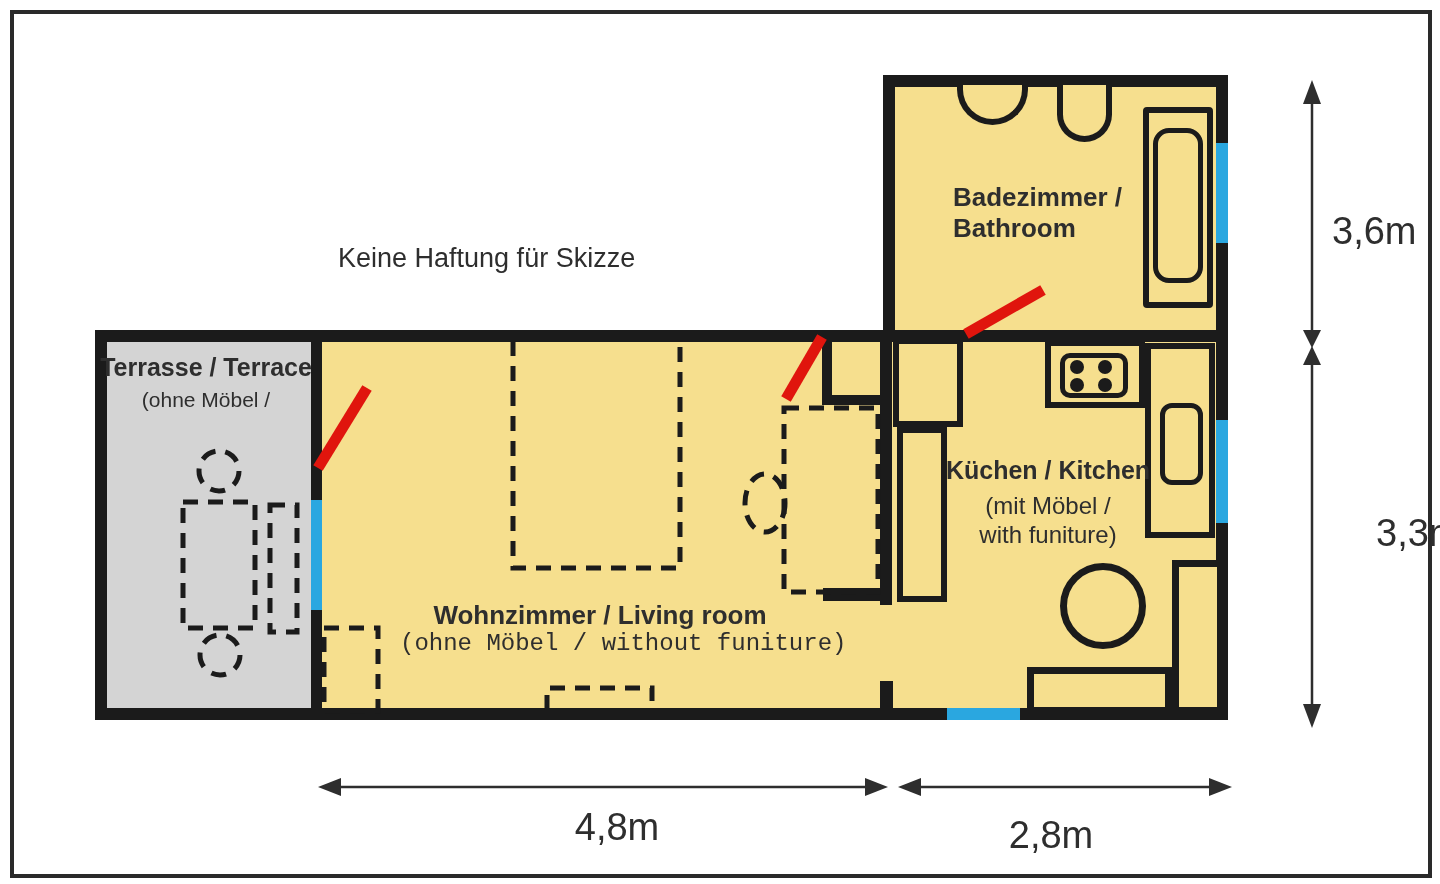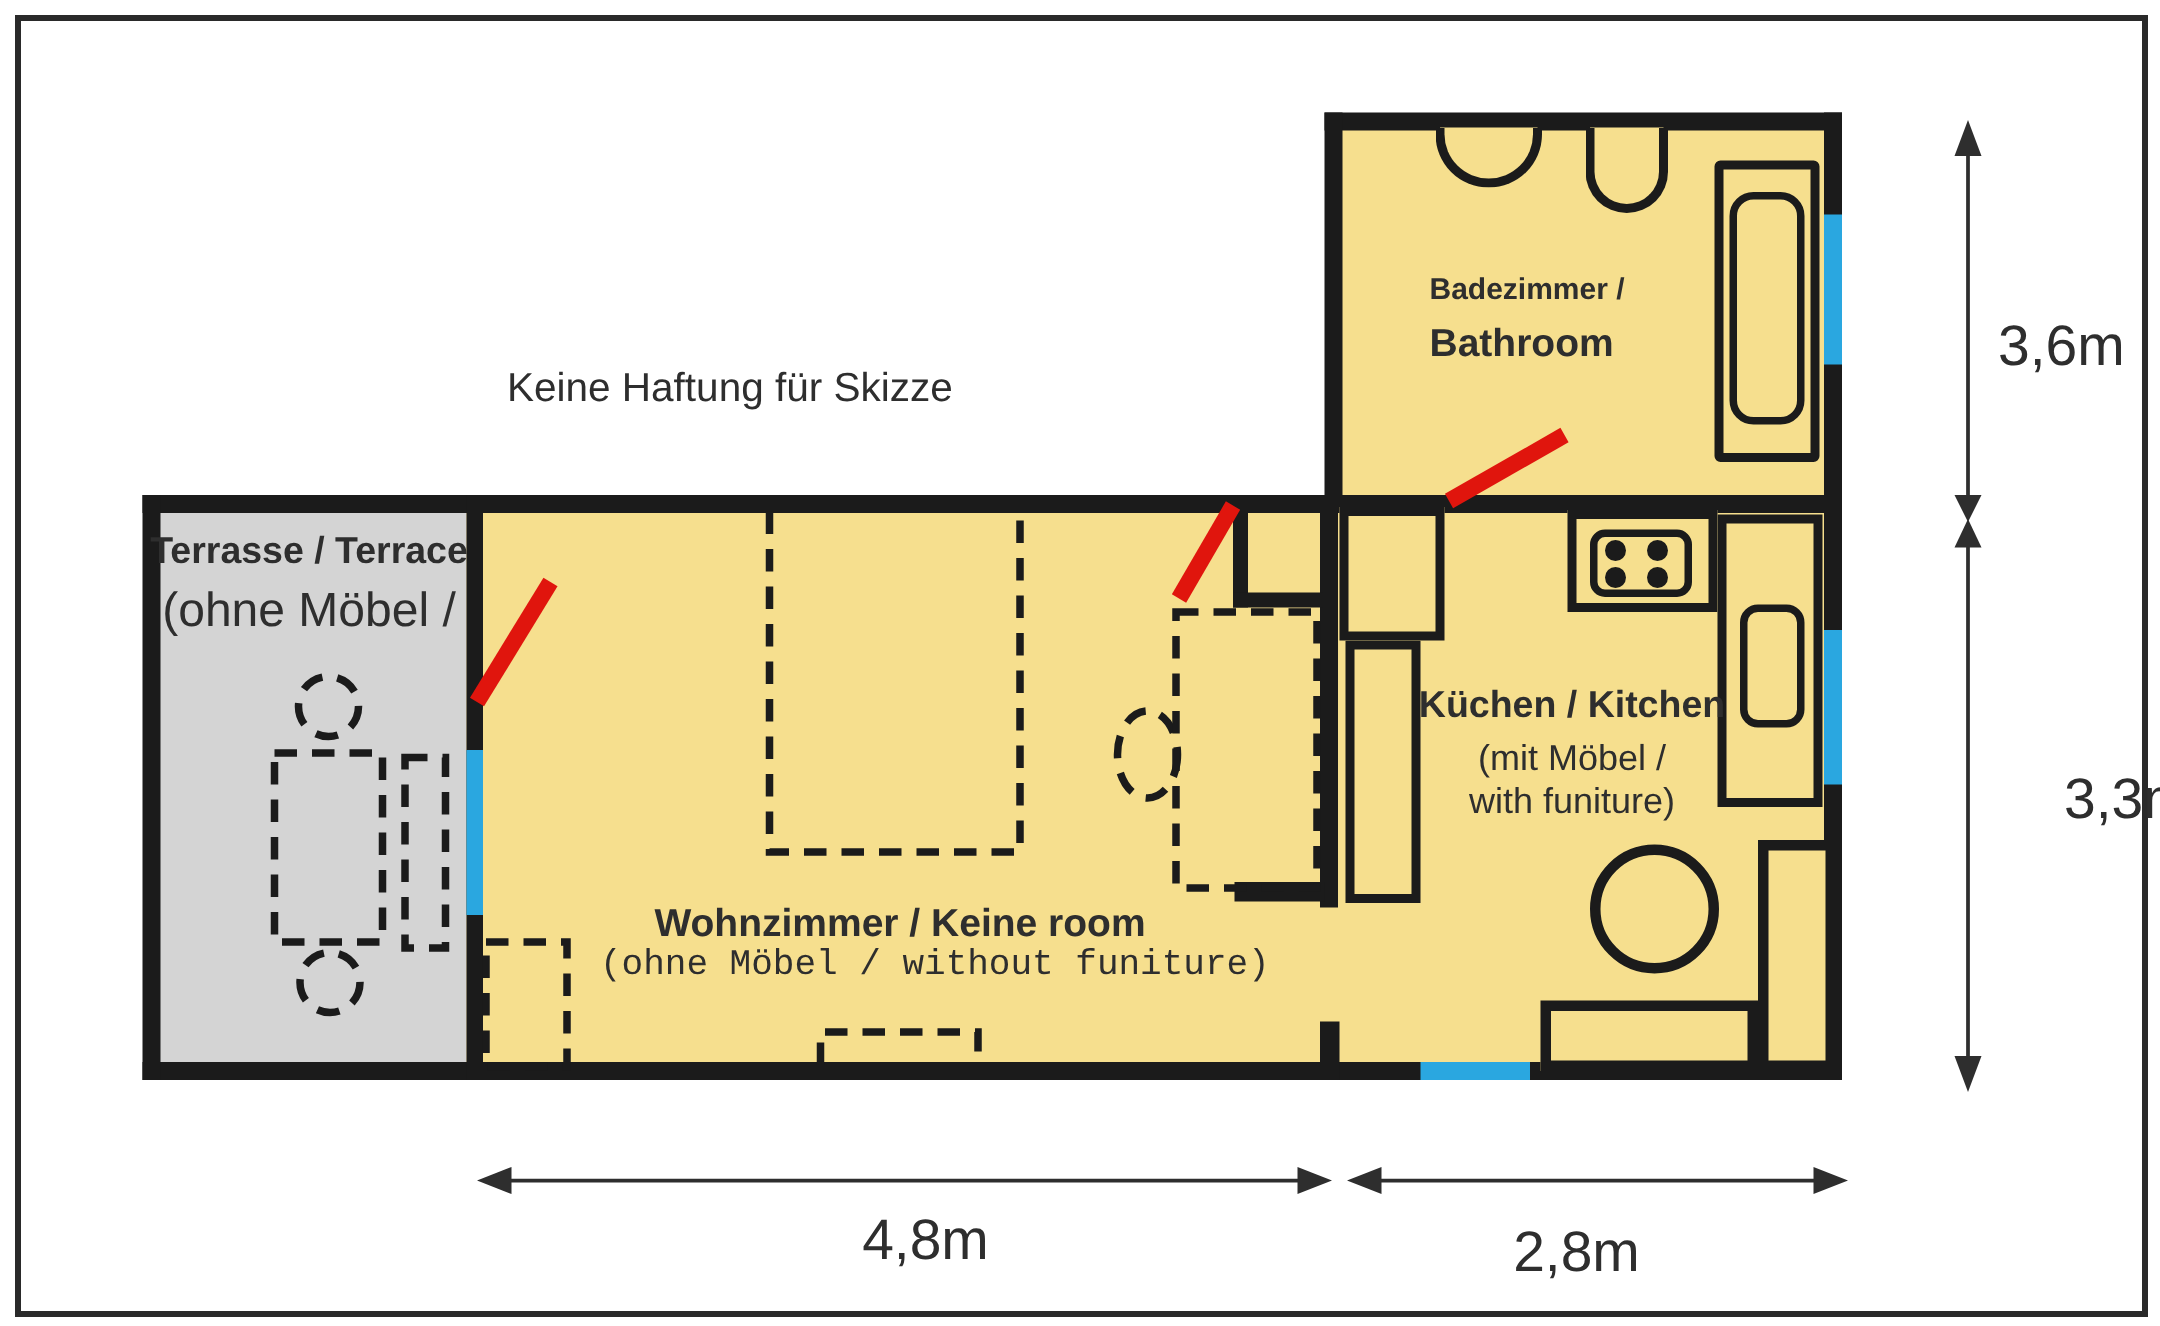--- a/index.html
+++ b/index.html
@@ -102,30 +102,30 @@
     <polygon class="tri" points="318,787 341,778 341,796"></polygon>
     <polygon class="tri" points="888,787 865,778 865,796"></polygon>
     <line class="dim" x1="914" y1="787" x2="1216" y2="787"></line>
     <polygon class="tri" points="898,787 921,778 921,796"></polygon>
     <polygon class="tri" points="1232,787 1209,778 1209,796"></polygon>
   </svg>
 
   <div class="abs label" style="left:338px;top:243px;font-size:27px;">Keine Haftung für Skizze</div>
 
   <div class="abs label b center" style="left:100px;top:353px;width:212px;font-size:25px;">Terrasse / Terrace</div>
-  <div class="abs label center" style="left:100px;top:388px;width:212px;font-size:32px;">(ohne Möbel /</div>
+  <div class="abs label center" style="left:100px;top:388px;width:212px;font-size:21px;">(ohne Möbel /</div>
 
-  <div class="abs label b" style="left:953px;top:182px;font-size:20px;">Badezimmer /</div>
+  <div class="abs label b" style="left:953px;top:182px;font-size:26px;">Badezimmer /</div>
   <div class="abs label b" style="left:953px;top:213px;font-size:26px;">Bathroom</div>
 
   <div class="abs label b center" style="left:938px;top:456px;width:220px;font-size:25px;">Küchen / Kitchen</div>
   <div class="abs label center" style="left:938px;top:492px;width:220px;font-size:24px;">(mit Möbel /</div>
   <div class="abs label center" style="left:938px;top:521px;width:220px;font-size:24px;">with funiture)</div>
 
-  <div class="abs label b center" style="left:400px;top:600px;width:400px;font-size:26px;">Wohnzimmer / Keine room</div>
+  <div class="abs label b center" style="left:400px;top:600px;width:400px;font-size:26px;">Wohnzimmer / Living room</div>
   <div class="abs label center" style="left:400px;top:630px;width:400px;font-size:24px;font-family:Liberation Mono, monospace;">(ohne Möbel / without funiture)</div>
 
   <div class="abs label" style="left:1332px;top:210px;font-size:38px;">3,6m</div>
   <div class="abs label" style="left:1332px;top:512px;font-size:38px;margin-left:44px;">3,3m</div>
   <div class="abs label center" style="left:517px;top:806px;width:200px;font-size:38px;">4,8m</div>
   <div class="abs label center" style="left:951px;top:814px;width:200px;font-size:38px;">2,8m</div>
 
 </div>
 
 </body></html>

